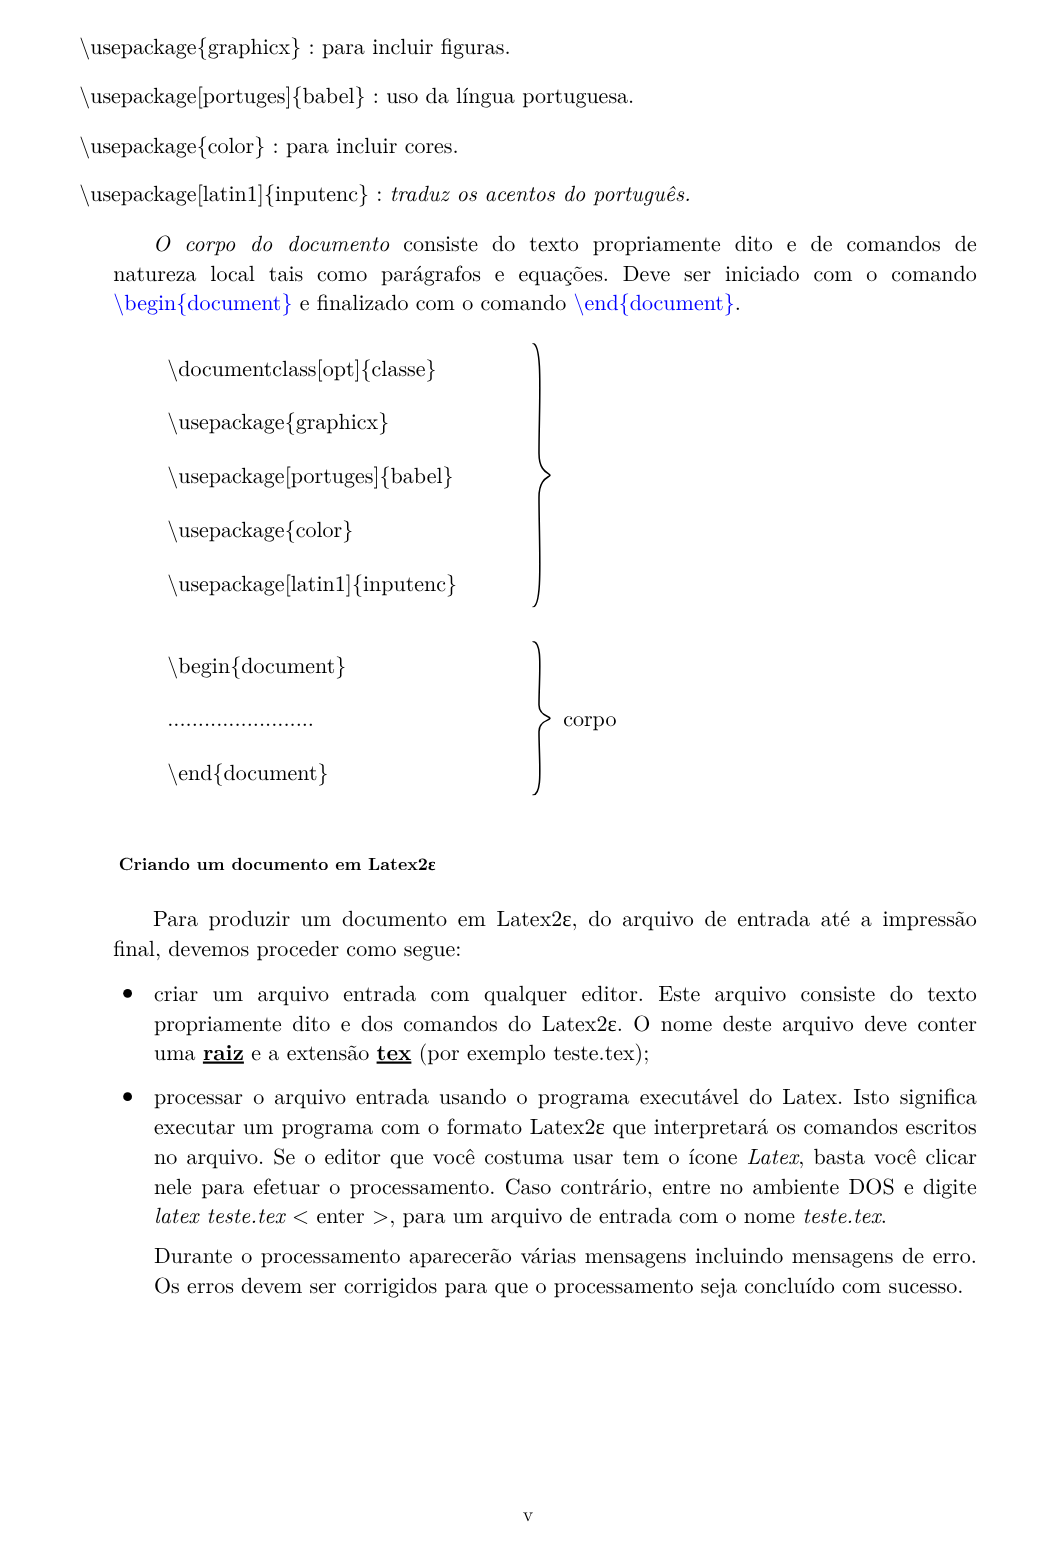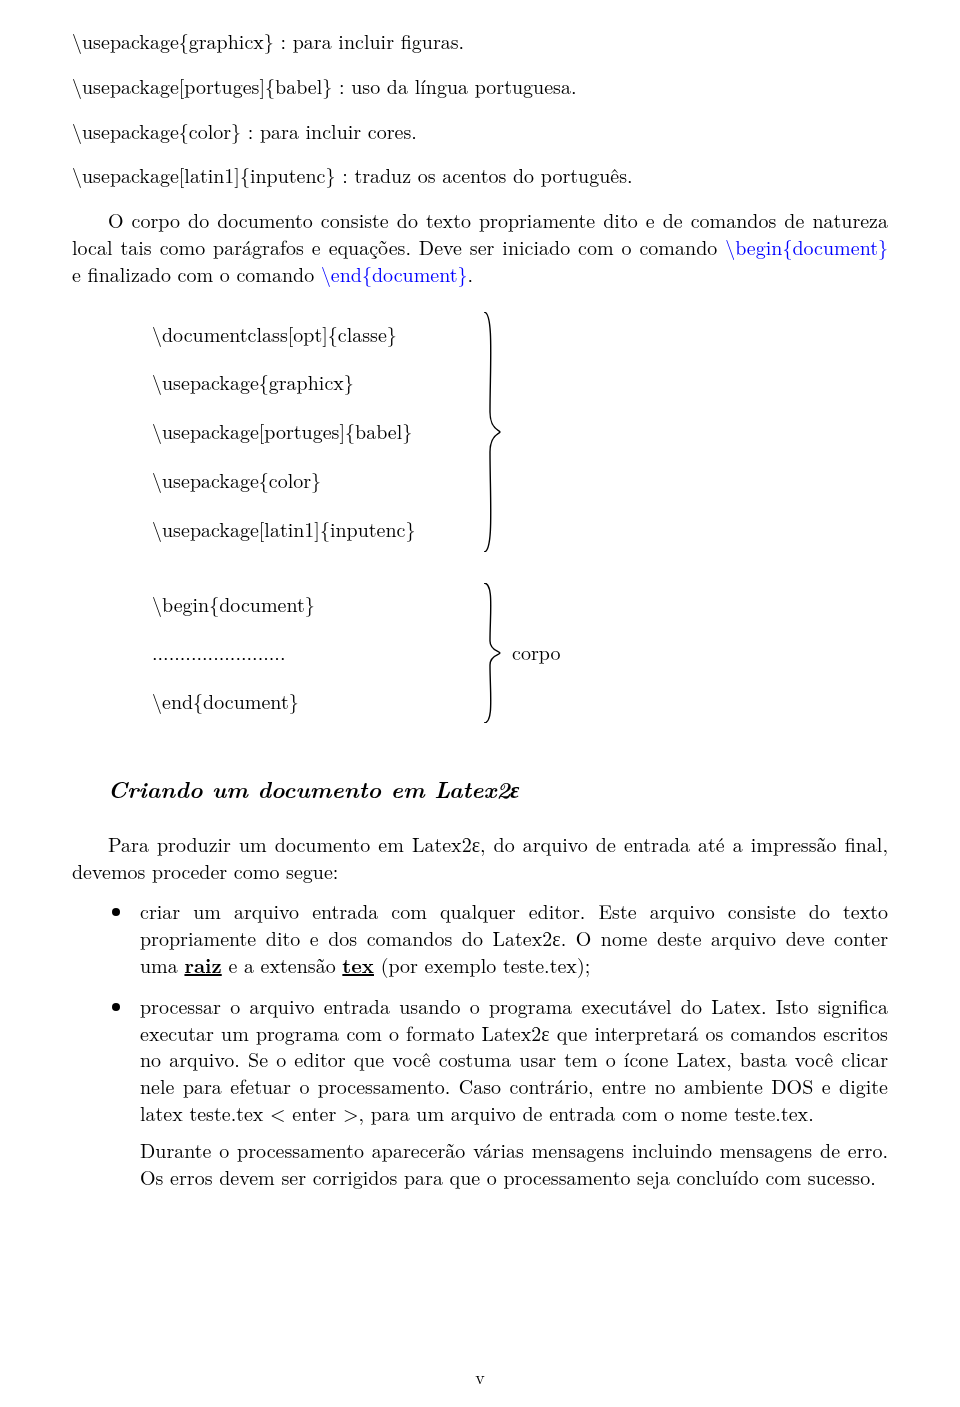--- a/index.html
+++ b/index.html
@@ -14,28 +14,29 @@
     height: 1407px;
     box-sizing: border-box;
     padding: 28px 72px 40px 72px;
     font-size: 20px;
     line-height: 1.34;
     position: relative;
   }
   .desc-line {
     margin-bottom: 18px;
   }
-  .italic { }
+  .italic { font-style: italic; }
   .blue { color: #0000ff; }
   .para {
     text-align: justify;
     margin-bottom: 6px;
   }
   .para.indent {
     text-indent: 36px;
+    margin-left: 31px;
   }
 
   .brace-block {
     margin: 22px 0 26px 80px;
   }
   .brace-row {
     display: flex;
     align-items: stretch;
     margin-bottom: 26px;
   }
@@ -57,23 +58,22 @@
     display: block;
   }
   .brace-label {
     padding-left: 10px;
     display: flex;
     align-items: center;
   }
 
   .section-heading {
     font-weight: bold;
-    font-size: 23px;
+    font-size: 16px;
     margin: 48px 0 26px 36px;
-    font-style: italic;
   }
   .bold { font-weight: bold; text-decoration: underline; }
 
   ul.bullets {
     margin: 14px 0 0 0;
     padding: 0 0 0 62px;
     text-align: justify;
   }
   ul.bullets > li {
     margin-bottom: 14px;

